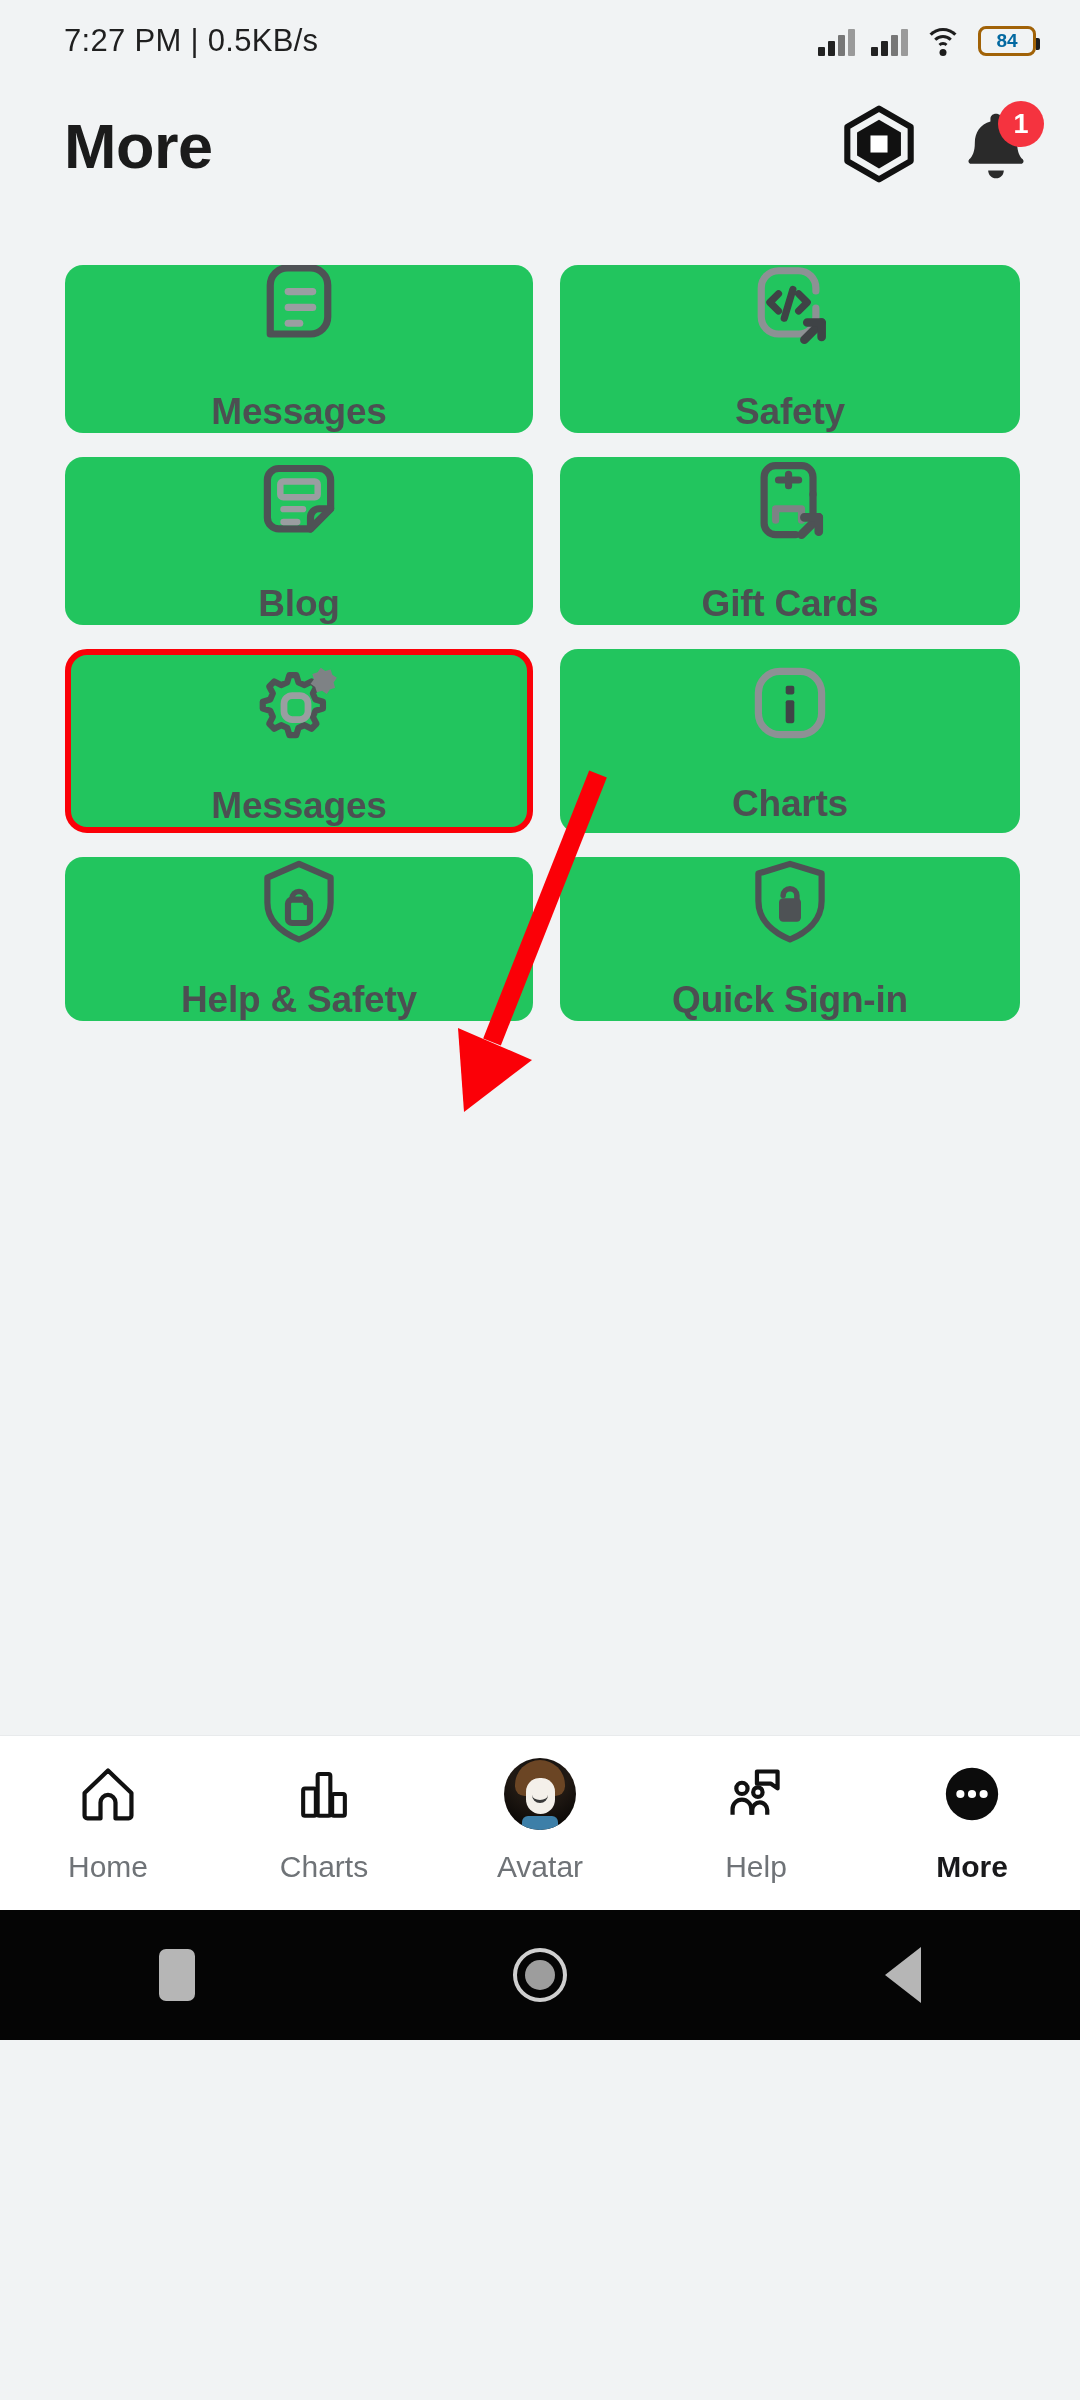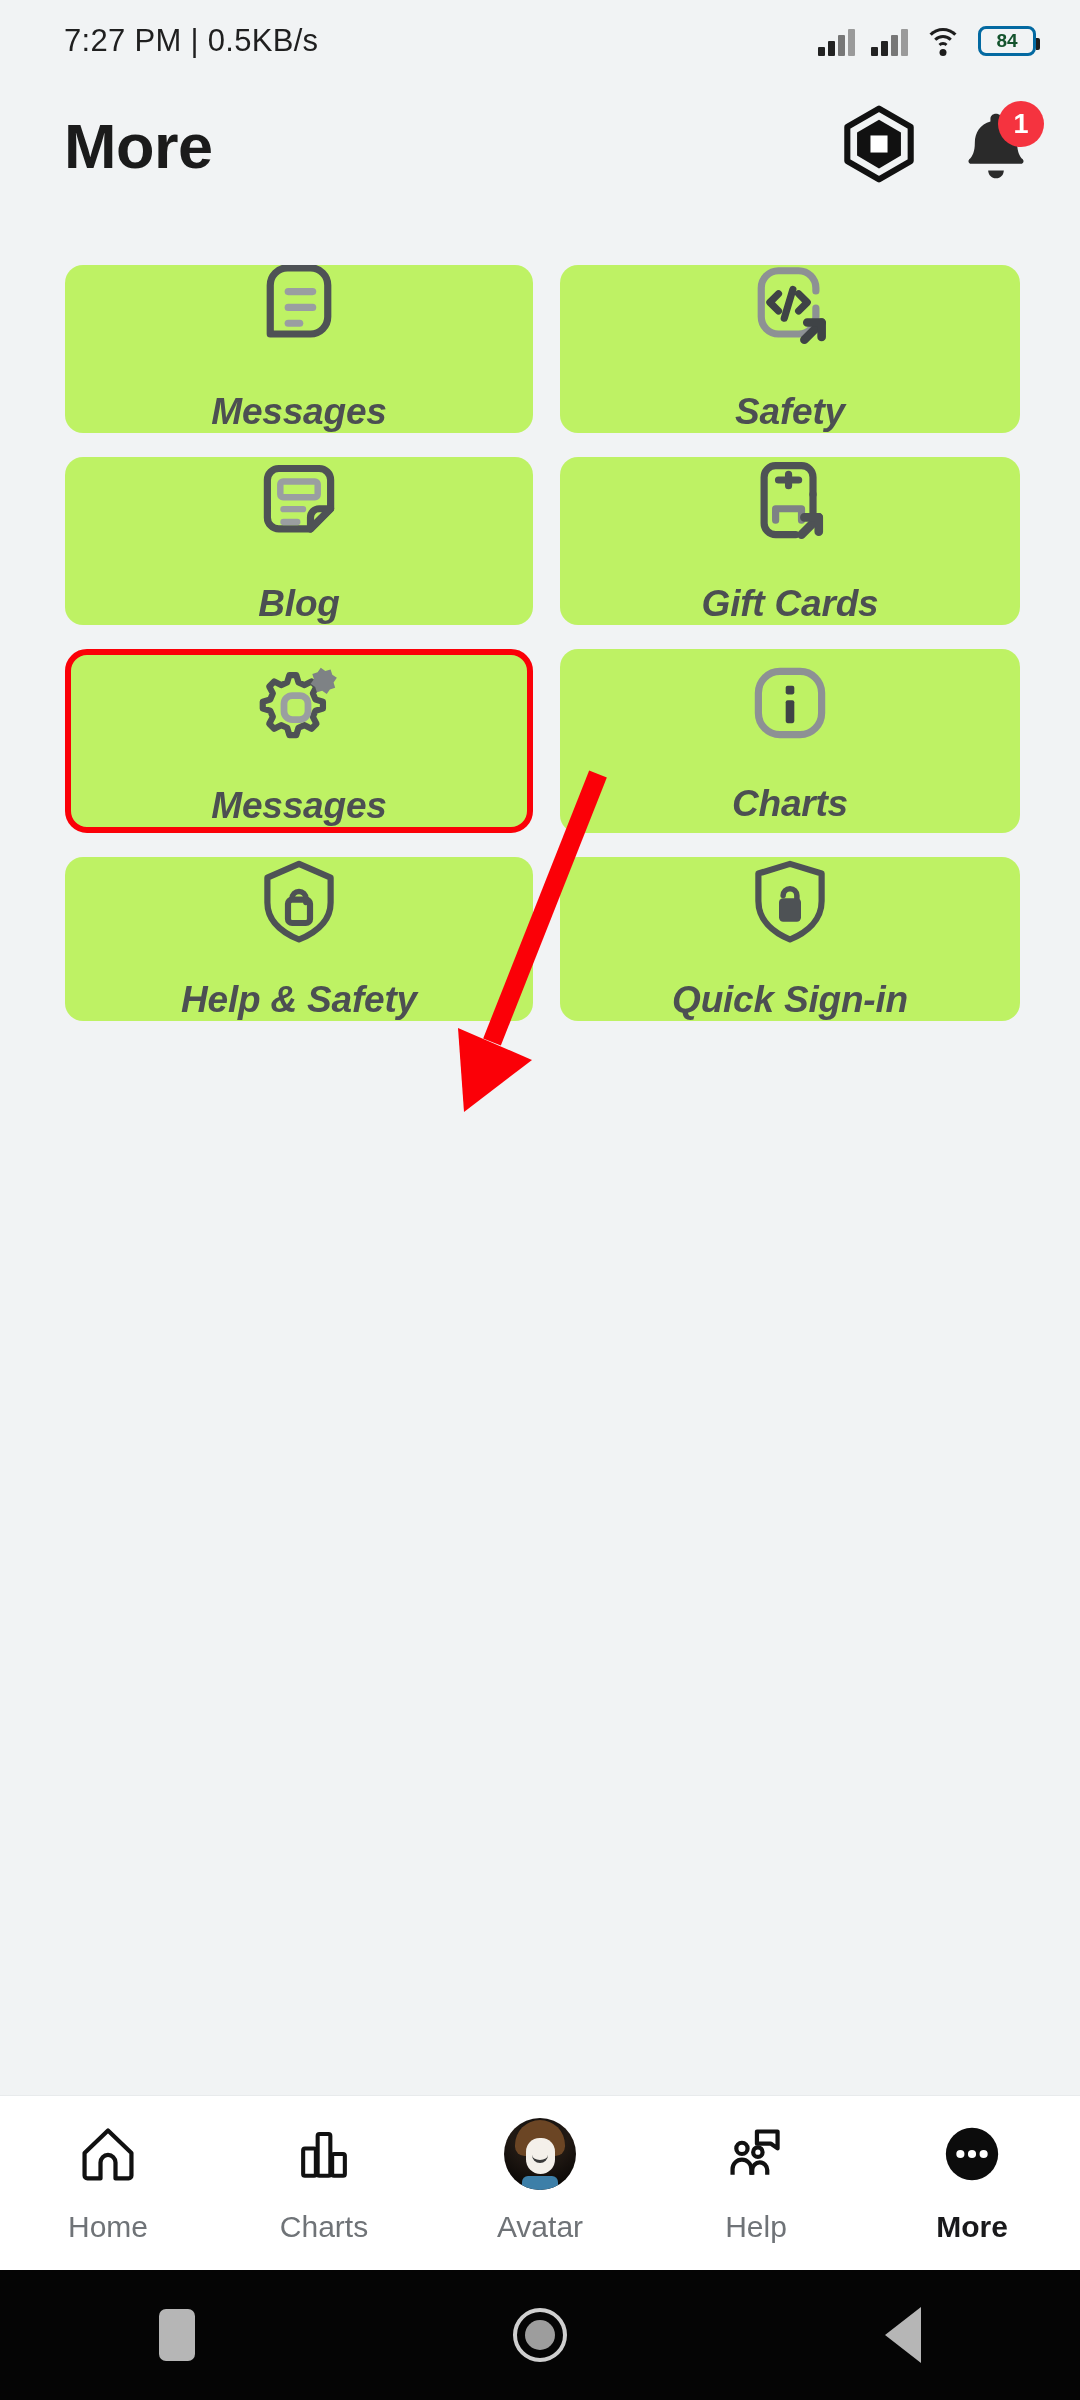--- a/index.html
+++ b/index.html
@@ -2,21 +2,21 @@
 <html><head>
 <meta charset="utf-8">
 <style>
   * { margin:0; padding:0; box-sizing:border-box; }
   html, body {
     width:1080px; height:2400px;
     font-family:"Liberation Sans", sans-serif;
     background:#f1f3f4;
     overflow:hidden;
   }
-  #screen { position:relative; width:1080px; height:2400px; background:#f1f3f4; }
+  #screen { position:relative; width:1080px; height:2040px; background:#f1f3f4; }
 
   
   .statusbar {
     position:absolute; top:0; left:0; width:1080px; height:82px;
     display:flex; align-items:center; justify-content:space-between;
     padding:0 44px 0 64px; background:#f1f3f4;
   }
   .status-left { font-size:31px; color:#1f1f1f; letter-spacing:.3px; }
   .status-right { display:flex; align-items:center; gap:16px; }
 
@@ -38,22 +38,22 @@
   .wifi .b { width:25px; height:25px; top:9px; }
   .wifi .c { width:13px; height:13px; top:16px; }
   .wifi .dot {
     position:absolute; width:7px; height:7px; background:#1d1d1d;
     border-radius:50%; bottom:0px; left:50%; transform:translateX(-50%);
     border:none;
   }
 
   .batt {
     position:relative; display:flex; align-items:center; justify-content:center;
-    width:58px; height:30px; border:3px solid #0369a1; border-radius:8px;
-    font-size:19px; font-weight:bold; color:#14532d;
+    width:58px; height:30px; border:3px solid #a16207; border-radius:8px;
+    font-size:19px; font-weight:bold; color:#0369a1;
   }
   .batt:after {
     content:""; position:absolute; right:-7px; top:9px;
     width:4px; height:12px; background:#1d1d1d; border-radius:0 2px 2px 0;
   }
 
   
   .header {
     position:absolute; top:82px; left:0; width:1080px; height:128px;
     display:flex; align-items:center; justify-content:space-between;
@@ -74,24 +74,23 @@
   }
 
   
   .grid {
     position:absolute; top:265px; left:65px;
     width:955px;
     display:grid; grid-template-columns:468px 460px;
     column-gap:27px; row-gap:24px;
   }
   .tile {
-    background:#bef264; border-radius:18px;
+    background:#22c55e; border-radius:18px;
     display:flex; flex-direction:column; align-items:center; justify-content:center;
     position:relative;
-    font-style:italic;
   }
   .tile .ticon { margin-bottom:30px; }
   .tile .tlabel {
     font-size:37px; font-weight:bold; color:#4c4f52; letter-spacing:-.2px;
   }
 
   .tile.highlighted {
     border:6px solid #fb0007; border-radius:22px;
   }
 

